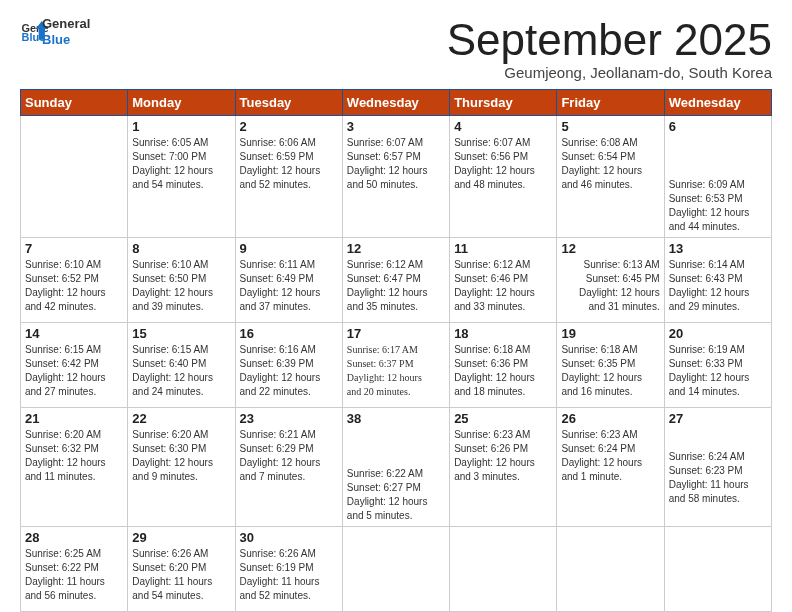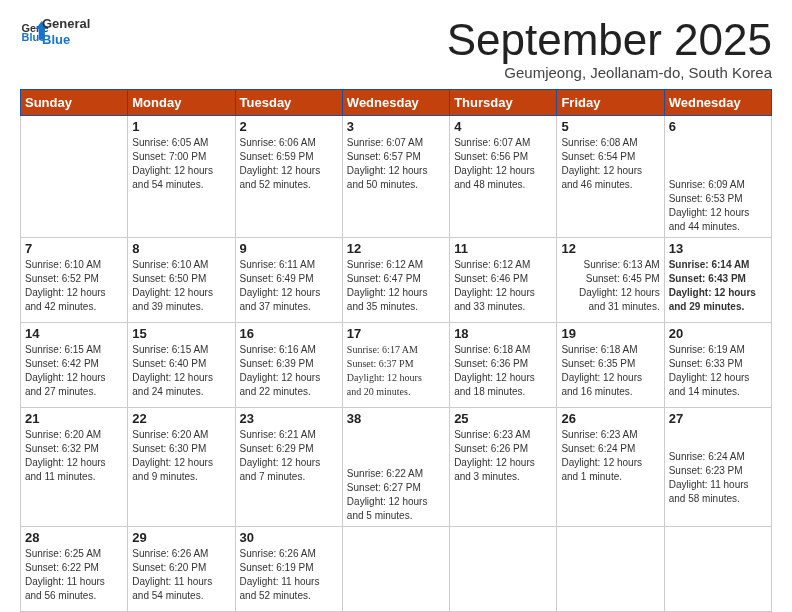--- a/index.html
+++ b/index.html
@@ -203,21 +203,21 @@
           </td>
           <td>
             <span class="day-num">12</span>
             <div class="day-info" style="white-space: pre-line; text-align: right;">Sunrise: 6:13 AM
 Sunset: 6:45 PM
 Daylight: 12 hours
 and 31 minutes.</div>
           </td>
           <td>
             <span class="day-num">13</span>
-            <div class="day-info" style="white-space: pre-line; font-weight: bold;">Sunrise: 6:14 AM
+            <div class="day-info" style="white-space: pre-line;">Sunrise: 6:14 AM
 Sunset: 6:43 PM
 Daylight: 12 hours
 and 29 minutes.</div>
           </td>
         </tr>
         <tr>
           <td>
             <span class="day-num">14</span>
             <div class="day-info" style="white-space: pre-line;">Sunrise: 6:15 AM
 Sunset: 6:42 PM

